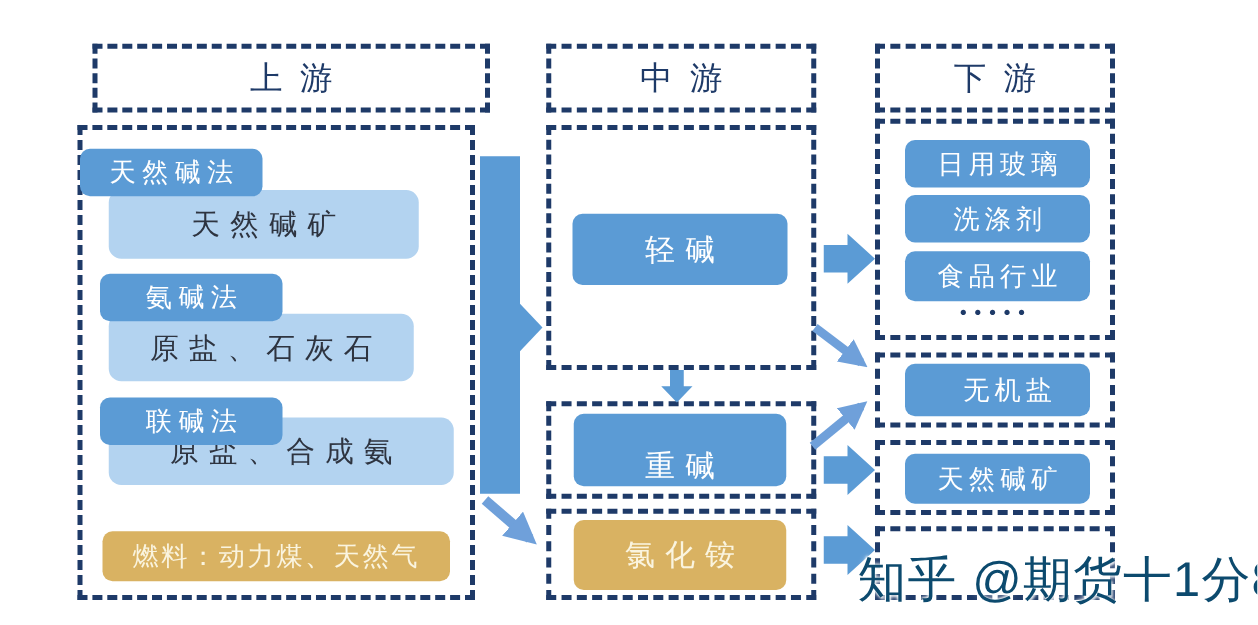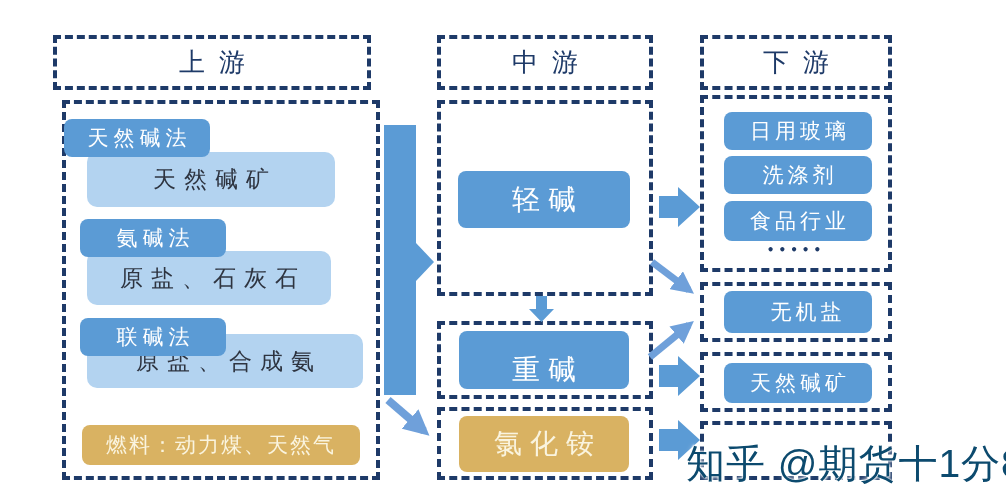--- a/index.html
+++ b/index.html
@@ -25,21 +25,21 @@
     position:absolute;box-sizing:border-box;
     display:flex;align-items:center;justify-content:center;
     border-radius:8px;
     font-family:"Liberation Serif","DejaVu Serif",serif;
   }
   .node-blue{background:#5B9BD5;color:#ffffff;}
   .node-light{background:#B3D3F0;color:#2E3440;border-radius:10px;}
   .node-gold{background:#D9B262;color:#FAF4DF;}
   .method-btn{font-size:21px;letter-spacing:5px;text-indent:5px;z-index:3;}
   .material{font-size:23px;letter-spacing:8px;text-indent:8px;z-index:1;}
-  .mid-node{font-size:28px;letter-spacing:8px;text-indent:8px;z-index:3;}
+  .mid-node{font-size:24px;letter-spacing:8px;text-indent:8px;z-index:3;}
   .down-node{font-size:21px;letter-spacing:4px;text-indent:4px;z-index:3;}
   .fuel{font-size:21px;letter-spacing:2px;z-index:3;}
   .dots{
     position:absolute;left:700px;top:243px;width:192px;
     text-align:center;font-size:12px;letter-spacing:4px;
     color:#1E3A68;font-weight:bold;z-index:3;
     font-family:"DejaVu Sans",sans-serif;
   }
   #arrow-layer{position:absolute;left:0;top:0;z-index:2;}
   .watermark{
@@ -50,21 +50,21 @@
     z-index:9;
     font-family:"Liberation Sans","DejaVu Sans",sans-serif;
   }
   .fert-label{opacity:.8;}
 </style>
 </head>
 <body>
 
 <div id="canvas">
 
-  <div class="dashed-box hdr" style="left:53px;top:35px;width:318px;height:55px;align-items:center;">
+  <div class="dashed-box hdr" style="left:74px;top:35px;width:318px;height:55px;align-items:center;">
     <span>上游</span>
   </div>
 
   <div class="dashed-box" style="left:62px;top:100px;width:318px;height:380px;"></div>
 
   <div class="node node-blue method-btn" style="left:64px;top:119px;width:146px;height:38px;">
     <span>天然碱法</span>
   </div>
   <div class="node node-light material" style="left:87px;top:152px;width:248px;height:55px;">
     <span>天然碱矿</span>

